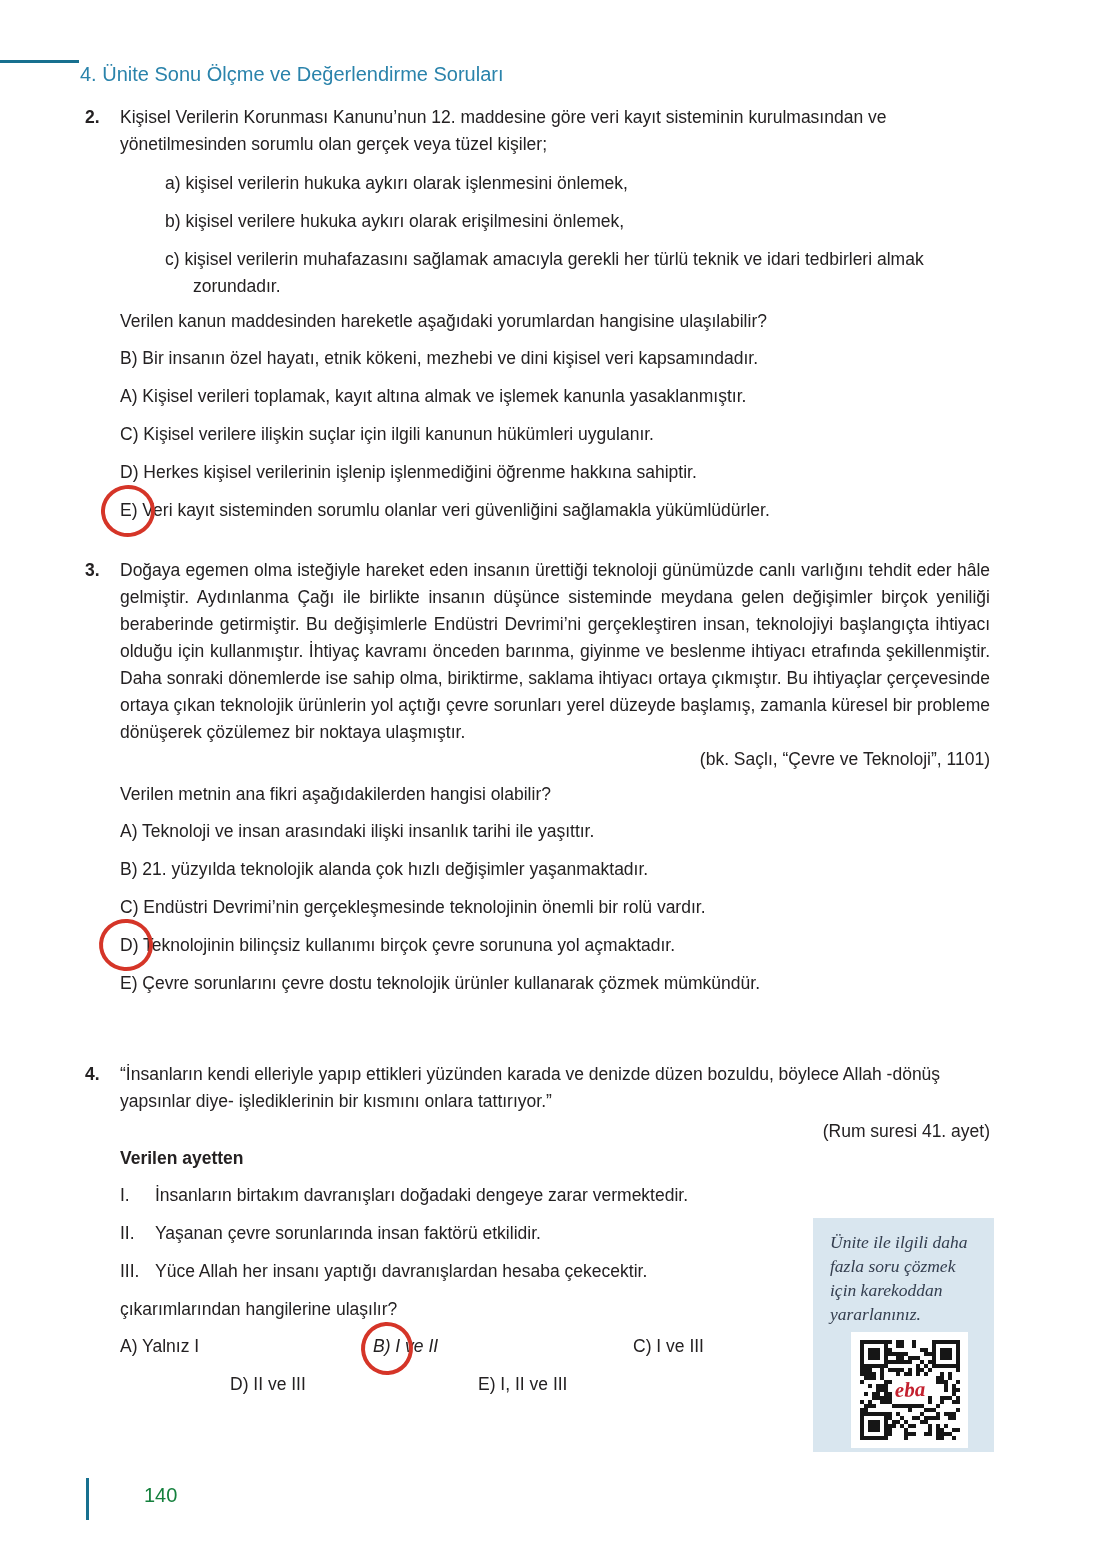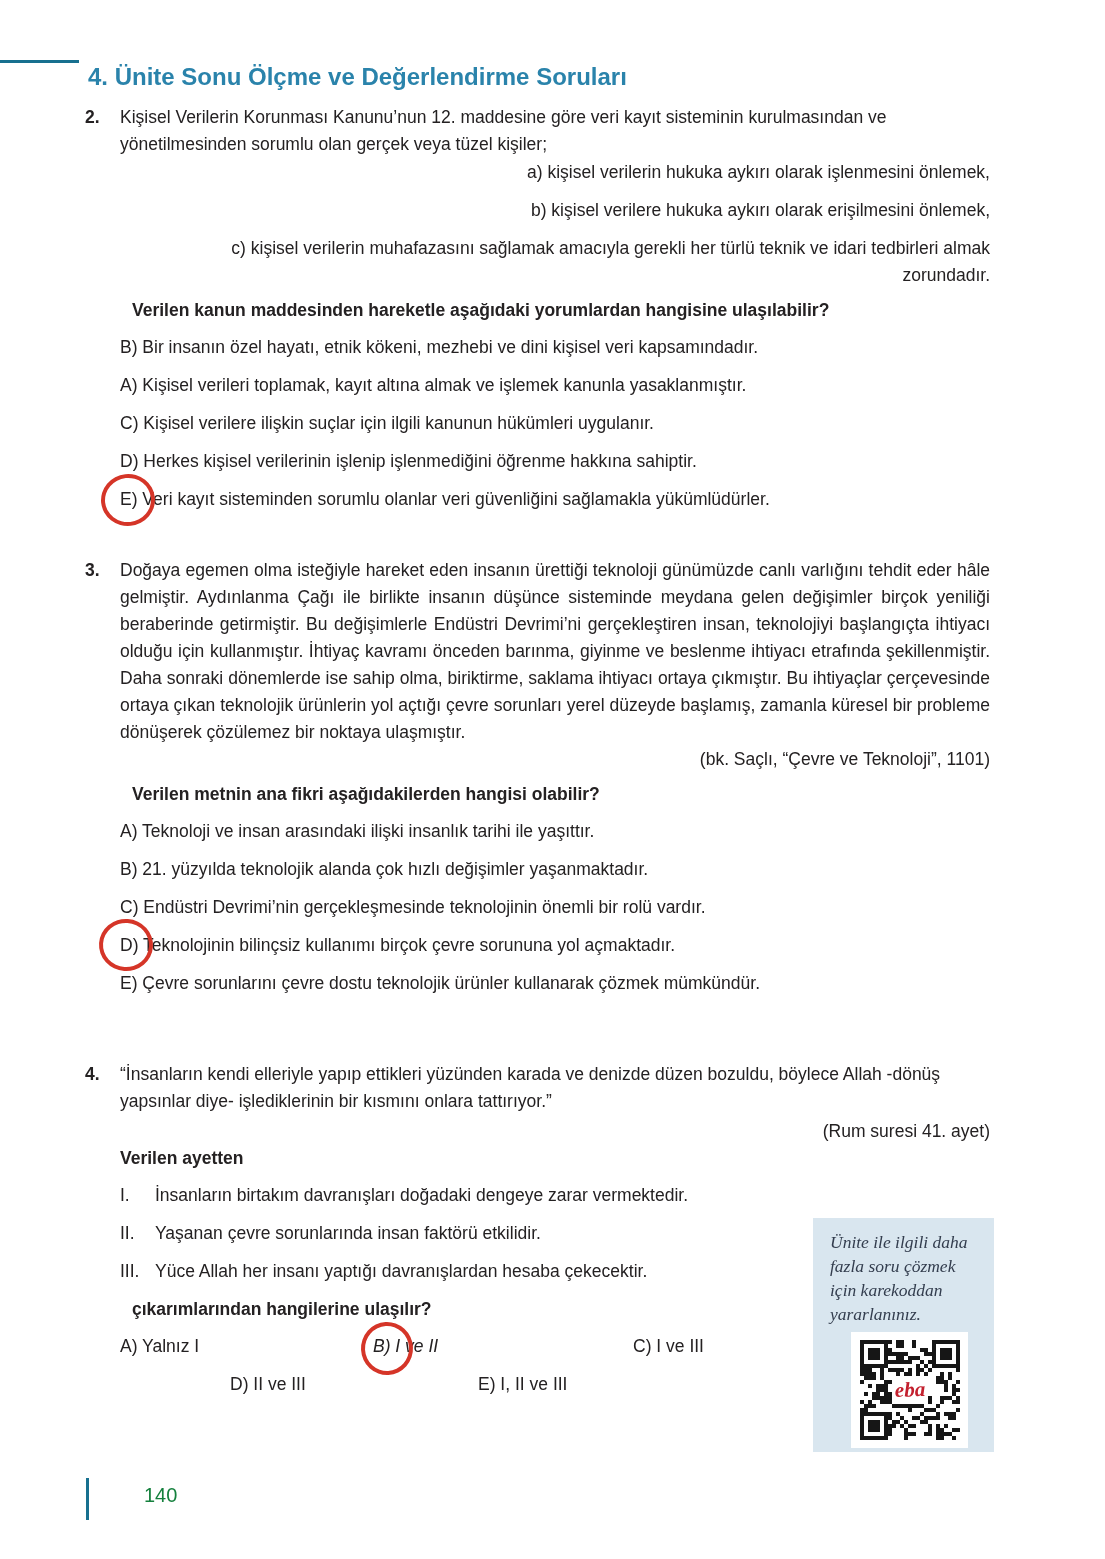--- a/index.html
+++ b/index.html
@@ -5,34 +5,34 @@
   html,body { margin:0; padding:0; background:#fff; }
   .page {
     position:relative; width:1105px; height:1559px; background:#ffffff;
     font-family:"Liberation Sans", sans-serif; font-size:17.5px; line-height:27px;
     color:#242122; overflow:hidden;
   }
   p { margin:0; }
 
   
   .header-rule { position:absolute; left:0; top:60px; width:79px; height:2.5px; background:#17708f; }
-  .page-title  { position:absolute; left:88px; top:47px; font-size:24px; line-height:28px;
-                 color:#2a83ab; font-weight:700; }
+  .page-title  { position:absolute; left:80px; top:47px; font-size:20px; line-height:28px;
+                 color:#2a83ab; font-weight:400; }
 
   
   .question { position:absolute; left:85px; width:905px; display:flex; }
   .q2 { top:104px; } .q3 { top:557px; } .q4 { top:1061px; }
   .qnum  { width:35px; flex-shrink:0; font-weight:700; }
   .qbody { flex:1; min-width:0; }
 
-  .subitems { margin-left:45px; margin-top:1px;text-align:right; }
+  .subitems { margin-left:45px; margin-top:12px; }
   .subitem  { padding-left:28px; text-indent:-28px; margin-bottom:11px; }
   .subitem:last-child { margin-bottom:0; }
 
-  .stem { font-weight:700; margin-top:8px; margin-bottom:10px;margin-left:12px; }
+  .stem { font-weight:400; margin-top:8px; margin-bottom:10px; }
   .option { position:relative; margin-bottom:11px; }
   .para   { text-align:justify; }
   .source { text-align:right; }
   .q4 .source { margin-top:3px; }
   .lead { font-weight:700; margin-bottom:10px; }
 
   .statement { display:flex; margin-bottom:11px; }
   .snum { width:35px; flex-shrink:0; }
 
   .optrow { position:relative; white-space:nowrap; }

